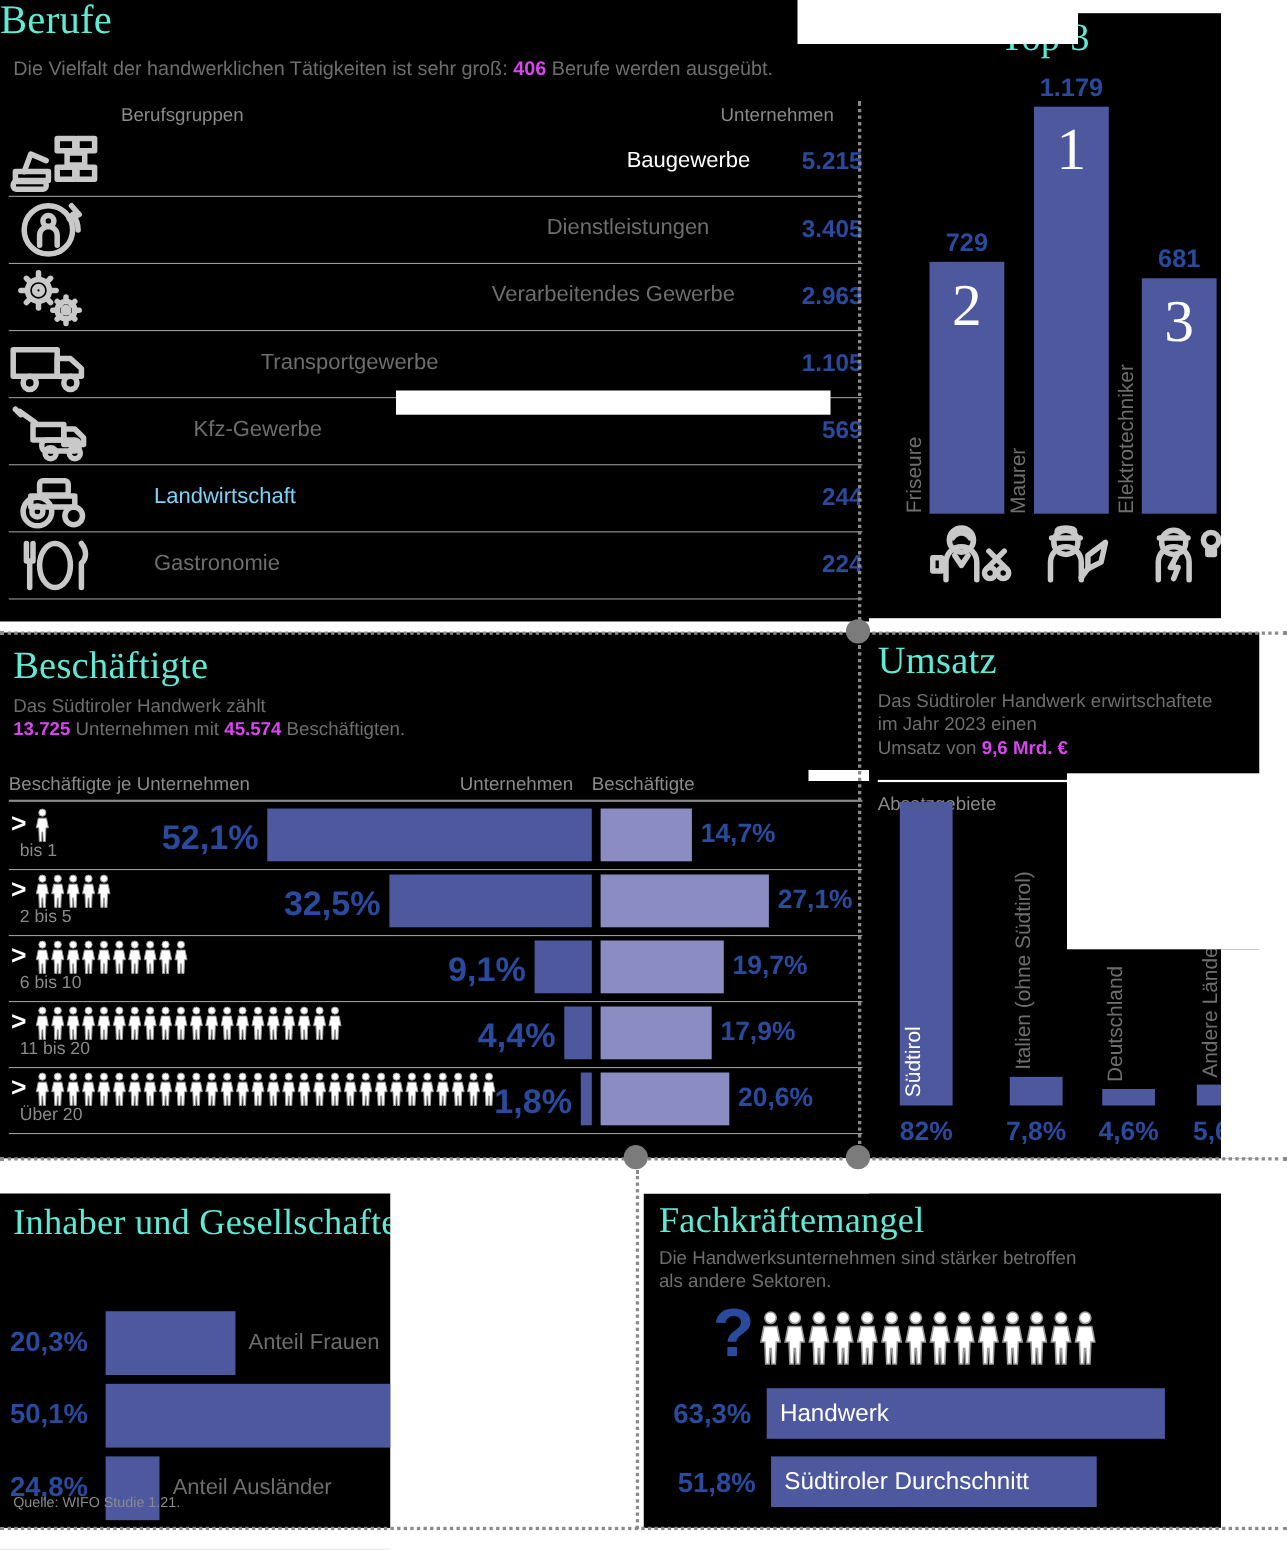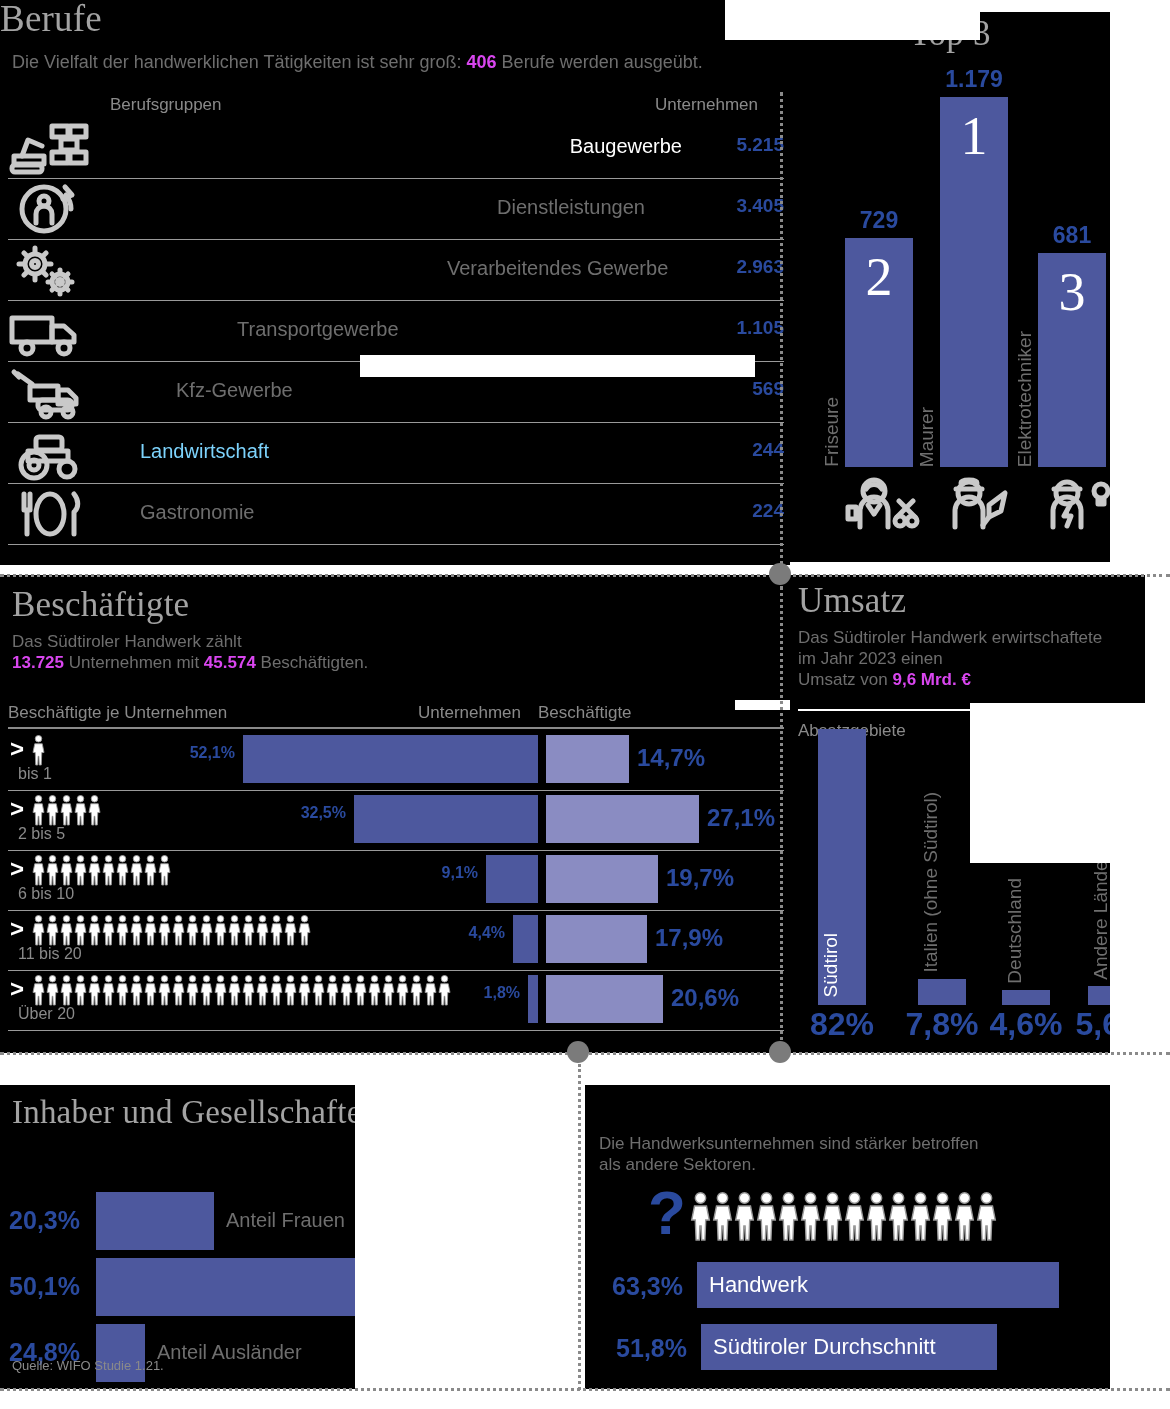--- a/index.html
+++ b/index.html
@@ -1,39 +1,39 @@
 <!DOCTYPE html>
 <html><head>
 <meta charset="utf-8">
 <style>
   html,body{margin:0;padding:0;background:#ffffff;}
   body{width:1170px;height:1409px;position:relative;overflow:hidden;
        font-family:"Liberation Sans", sans-serif;}
 
   
   .panel{position:absolute;background:#000000;}
-  .ttl{color:#a3a3a3;font-family:"Liberation Serif", serif;font-weight:400;letter-spacing:.2px;}
+  .ttl{color:#5eead4;font-family:"Liberation Serif", serif;font-weight:400;letter-spacing:.2px;}
   .sub{color:#6e6e6e;font-size:17px;line-height:21px;}
   .sub b{color:#d946ef;font-weight:bold;}
   .rule{background:#8a8a8a;height:2px;}
   .dotted-v{position:absolute;width:0;border-left:3px dotted #8a8a8a;}
   .dotted-h{position:absolute;height:0;border-top:3px dotted #8a8a8a;}
   .knob{position:absolute;width:22px;height:22px;border-radius:50%;background:#7b7b7b;}
   .vlabel{writing-mode:vertical-rl;transform:rotate(180deg);}
   svg{display:block;overflow:visible;}
 
   
   #berufe{left:0;top:0;width:790px;height:565px;}
   #berufe h1{margin:0;font-size:37px;line-height:38px;}
   #berufe .sub{position:absolute;left:12px;top:52px;width:770px;font-size:18px;}
   .col-h{position:absolute;font-size:17px;color:#8a8a8a;top:95px;}
   .brow{position:absolute;left:8px;width:776px;height:61px;}
   .brow .ico{position:absolute;left:0;top:4px;width:84px;height:53px;}
   .brow .bval{position:absolute;left:700px;top:16px;width:76px;text-align:right;
-               font-size:19px;font-weight:bold;color:#2A4A9E;}
+               font-size:22px;font-weight:bold;color:#2A4A9E;}
   .brow .bbar{position:absolute;left:96px;top:8px;height:46px;}
   .brow .blab{position:absolute;top:17px;font-size:20px;white-space:nowrap;}
   .brow .line{position:absolute;left:0;bottom:0;width:776px;height:1px;background:#9a9a9a;}
 
   
   #top3{left:790px;top:12px;width:320px;height:550px;}
   #top3 h1{position:absolute;margin:0;left:0;width:320px;text-align:center;top:2px;font-size:35px;}
   .t3bar{position:absolute;bottom:0;width:68px;background:#4D589E;}
   .t3num{position:absolute;width:90px;text-align:center;font-size:23px;font-weight:bold;color:#2A4A9E;}
   .t3rank{position:absolute;width:68px;text-align:center;color:#fff;
@@ -44,32 +44,32 @@
   
   #besch{left:0;top:575px;width:790px;height:478px;}
   #besch h1{position:absolute;margin:0;left:12px;top:12px;font-size:35px;line-height:36px;}
   #besch .sub{position:absolute;left:12px;top:56px;width:700px;}
   .b2hdr{position:absolute;font-size:17px;color:#8a8a8a;top:128px;}
   .erow{position:absolute;left:8px;width:776px;height:60px;}
   .erow .gt{position:absolute;left:2px;top:4px;font-size:24px;color:#fff;font-weight:bold;}
   .erow .figs{position:absolute;left:24px;top:4px;height:30px;}
   .erow .clab{position:absolute;left:10px;top:34px;font-size:16px;color:#8a8a8a;}
   .erow .line{position:absolute;left:0;bottom:0;width:776px;height:1px;background:#9a9a9a;}
-  .erow .pctA{position:absolute;top:13px;font-size:16px;font-weight:bold;color:#2A4A9E;text-align:right;}
+  .erow .pctA{position:absolute;top:13px;font-size:31px;font-weight:bold;color:#2A4A9E;text-align:right;}
   .erow .pctB{position:absolute;top:13px;font-size:24px;font-weight:bold;color:#2A4A9E;}
   .erow .barA{position:absolute;top:4px;height:48px;background:#4D589E;}
   .erow .barB{position:absolute;top:4px;height:48px;background:#8A8CC2;}
 
   
   #umsatz{left:790px;top:575px;width:355px;height:478px;}
   #umsatz h1{position:absolute;margin:0;left:8px;top:8px;font-size:35px;line-height:36px;}
   #umsatz .sub{position:absolute;left:8px;top:52px;width:345px;}
   .abs-h{position:absolute;left:8px;top:146px;font-size:17px;color:#8a8a8a;}
   .ubar{position:absolute;bottom:0;background:#4D589E;}
-  .upct{position:absolute;bottom:10px;font-size:32px;font-weight:bold;color:#2A4A9E;text-align:center;}
+  .upct{position:absolute;bottom:10px;font-size:24px;font-weight:bold;color:#2A4A9E;text-align:center;}
   .ulab{position:absolute;font-size:19px;}
 
   
   #inhab{left:0;top:1085px;width:355px;height:324px;}
   #inhab h1{position:absolute;margin:0;left:12px;top:10px;font-size:33px;line-height:34px;white-space:nowrap;}
   #inhab .sub{position:absolute;left:12px;top:50px;width:540px;}
   .irow{position:absolute;height:58px;}
   .ipct{position:absolute;left:0;width:80px;text-align:right;font-size:25px;font-weight:bold;color:#2A4A9E;top:14px;}
   .ibar{position:absolute;left:96px;top:0;height:58px;background:#4D589E;}
   .ilab{position:absolute;font-size:20px;color:#6e6e6e;line-height:23px;}
@@ -564,20 +564,21 @@
     </div>
     <div class="irow" style="position: absolute; left: 0px; top: 1324px; width: 560px;">
       <span class="ipct">24,8%</span>
       <div class="ibar" style="width:49px"></div>
       <span class="ilab" style="left:157px;top:17px">Anteil Ausländer</span>
     </div>
   </div>
 <div class="src">Quelle: WIFO Studie 1.21.</div>
 
 <div class="panel" id="fach">
+  <h1 class="ttl">Fachkräftemangel</h1>
   <div class="sub">
     <span>Die Handwerksunternehmen sind stärker betroffen</span><br>
     <span>als andere Sektoren.</span>
   </div>
 </div>
 <div class="qm">?</div>
 <div id="fach-figs" style="position: absolute; left: 690px; top: 1192px;"><svg width="21" height="48" viewBox="0 0 10 24" style="display:inline-block;margin-right:1px">
     <circle cx="5" cy="3" r="2.6" fill="#ffffff" stroke="#9a9a9a" stroke-width=".7"></circle>
     <path d="M2 7h6l1.4 7H7.6l-.4 10H5.6l-.3-7h-.6l-.3 7H2.8L2.4 14H.6z" fill="#ffffff" stroke="#9a9a9a" stroke-width=".7"></path>
     </svg><svg width="21" height="48" viewBox="0 0 10 24" style="display:inline-block;margin-right:1px">

